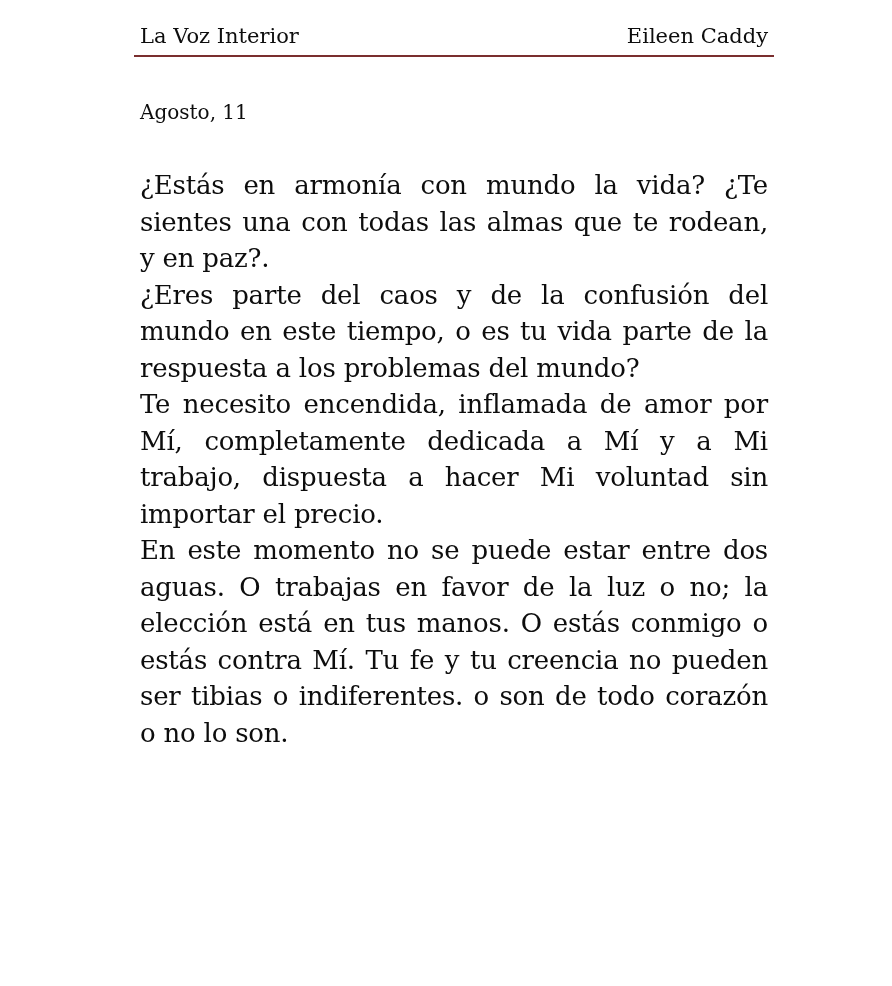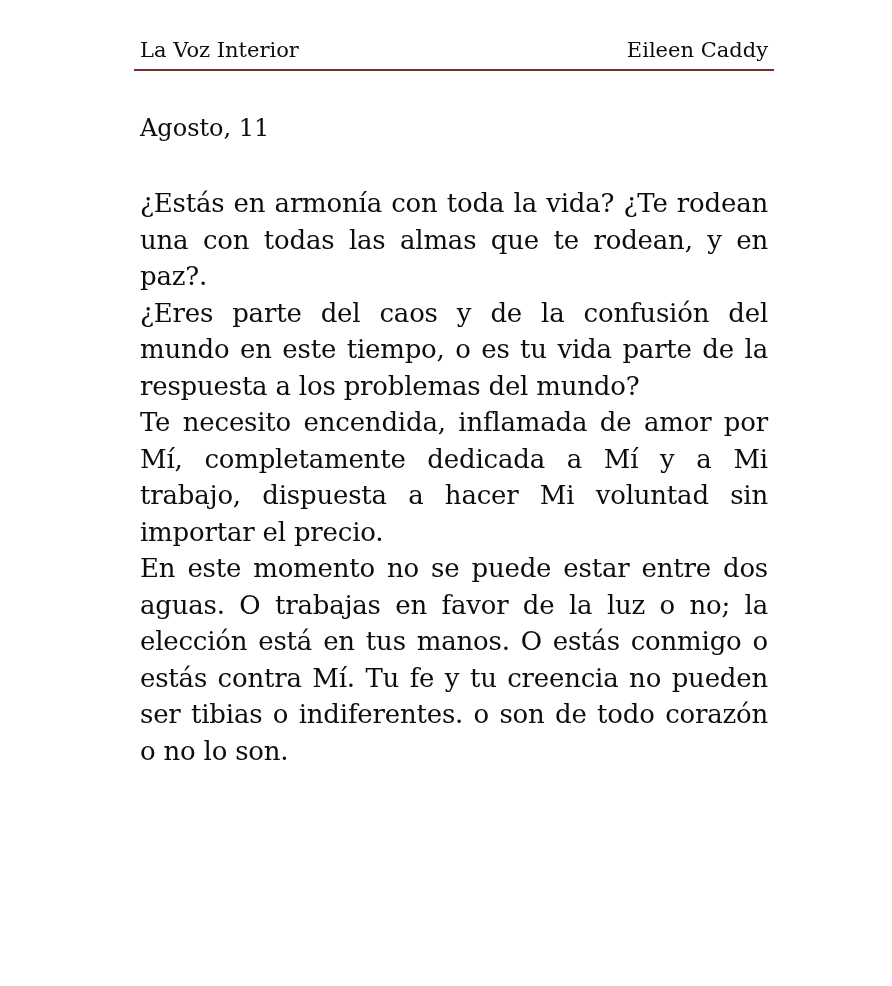--- a/index.html
+++ b/index.html
@@ -13,37 +13,37 @@
     height: 986px;
     background: #ffffff;
     font-family: "DejaVu Serif", "Liberation Serif", serif;
     color: #0d0d0d;
     box-sizing: border-box;
     overflow: hidden;
   }
   .content {
     position: absolute;
     left: 140px;
-    top: 38px;
+    top: 24px;
     width: 628px;
   }
   .running-header {
     display: flex;
     justify-content: space-between;
     align-items: baseline;
     font-size: 21px;
     padding-bottom: 7px;
     border-bottom: 2px solid #7a2e2e;
     margin-right: -6px;
     margin-left: -6px;
     padding-left: 6px;
     padding-right: 6px;
   }
   .date-heading {
-    font-size: 24px;
+    font-size: 20px;
     margin: 43px 0 0 0;
     font-weight: normal;
   }
   .body-text {
     margin-top: 43px;
   }
   .body-paragraph {
     margin: 0;
     font-size: 26px;
     line-height: 36.5px;
@@ -59,20 +59,20 @@
   <div class="content">
 
     <div class="running-header">
       <span>La Voz Interior</span>
       <span>Eileen Caddy</span>
     </div>
 
     <h1 class="date-heading">Agosto, 11</h1>
 
     <div class="body-text">
-        <p class="body-paragraph">¿Estás en armonía con toda la vida? ¿Te rodean una con todas las almas que te rodean, y en paz?.</p>
+        <p class="body-paragraph">¿Estás en armonía con mundo la vida? ¿Te sientes una con todas las almas que te rodean, y en paz?.</p>
         <p class="body-paragraph">¿Eres parte del caos y de la confusión del mundo en este tiempo, o es tu vida parte de la respuesta a los problemas del mundo?</p>
         <p class="body-paragraph">Te necesito encendida, inflamada de amor por Mí, completamente dedicada a Mí y a Mi trabajo, dispuesta a hacer Mi voluntad sin importar el precio.</p>
         <p class="body-paragraph">En este momento no se puede estar entre dos aguas. O trabajas en favor de la luz o no; la elección está en tus manos. O estás conmigo o estás contra Mí. Tu fe y tu creencia no pueden ser tibias o indiferentes. o son de todo corazón o no lo son.</p>
       </div>
 
   </div>
 </div>
 
 </body></html>

